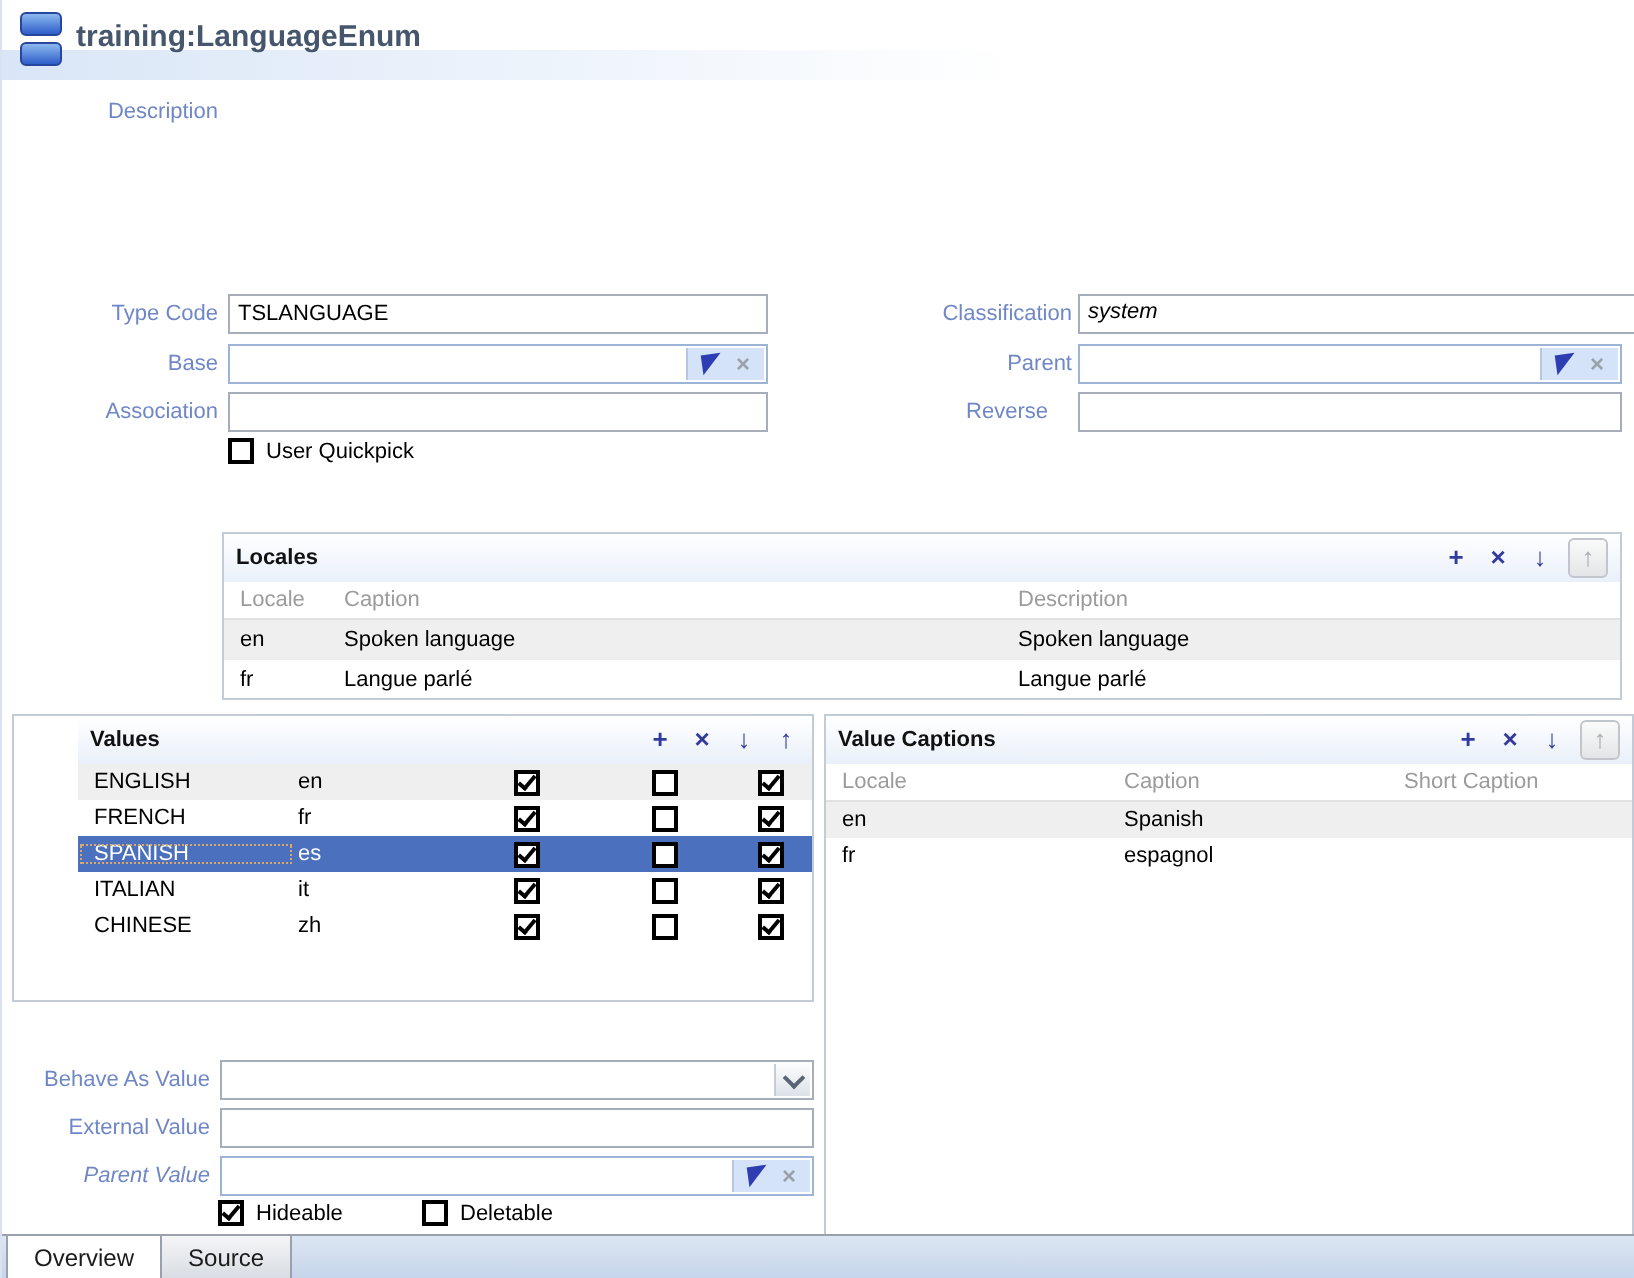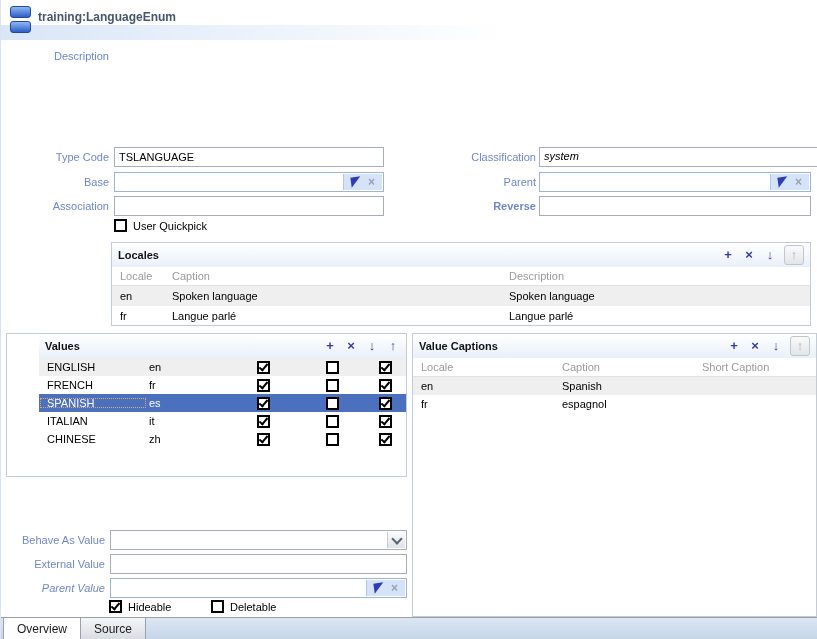--- a/index.html
+++ b/index.html
@@ -8,21 +8,21 @@
         border-left:1px solid #d8e2f1;box-sizing:border-box;}
 
   
   .header{position:absolute;left:0;top:0;width:100%;height:40px;background:#fff;}
   .header-band{position:absolute;left:0;top:25px;height:15px;width:100%;
         background:linear-gradient(to right,#d9e6f7 0%,rgba(255,255,255,0) 62%);}
   .enum-icon{position:absolute;left:9px;top:6px;width:21px;height:28px;}
   .enum-icon .bar{width:21px;height:12px;border:1px solid #27479e;border-radius:3px;
         background:linear-gradient(#8cb9f0,#2e5ec9);box-sizing:border-box;}
   .enum-icon .bar+.bar{margin-top:3px;}
-  .page-title{position:absolute;left:37px;top:10px;font-size:12px;font-weight:bold;color:#46566c;}
+  .page-title{position:absolute;left:37px;top:10px;font-size:15px;font-weight:bold;color:#46566c;}
 
   
   .flabel{position:absolute;text-align:right;color:#6f87c7;white-space:nowrap;}
   .tinput{position:absolute;background:#fff;border:1px solid #a8aeb9;box-sizing:border-box;
         font-family:"Liberation Sans",sans-serif;font-size:11px;padding:2px 4px;color:#000;outline:none;}
   .tarea{position:absolute;background:#fff;border:1px solid #a8aeb9;box-sizing:border-box;
         padding:2px 4px;overflow:hidden;}
   .selectbox{position:absolute;background:#fff;border:1px solid #a8aeb9;box-sizing:border-box;}
   .selectbox .sel-text{position:absolute;left:4px;top:2px;right:20px;overflow:hidden;white-space:nowrap;}
   .dd-btn{position:absolute;right:1px;top:1px;bottom:1px;width:17px;
@@ -39,21 +39,21 @@
   .pick-clear{color:#9aa1ab;font-weight:bold;font-size:12px;line-height:12px;cursor:pointer;}
 
   
   .cbrow{position:absolute;display:flex;align-items:center;gap:6px;}
   .checkbox{width:13px;height:13px;border:2px solid #000;background:#fff;display:inline-block;
         position:relative;box-sizing:border-box;cursor:pointer;flex:0 0 auto;}
   .checkbox.checked::after{content:"";position:absolute;left:2px;top:-1px;width:3px;height:7px;
         border:solid #000;border-width:0 2px 2px 0;transform:rotate(40deg);}
 
   
-  .panel{position:absolute;border:1px solid #c3cbd7;background:#fff;box-sizing:border-box;overflow:hidden;}
+  .panel{position:absolute;border:1px solid #c3cbd7;background:#fff;box-sizing:border-box;overflow:hidden;margin-top:24px;}
   .panel-header{height:24px;background:linear-gradient(#ffffff,#e9f0fa);display:flex;
         align-items:center;padding:0 6px;}
   .panel-title{font-weight:bold;color:#111;flex:1;}
   .ptoolbar{display:flex;align-items:center;gap:7px;}
   .tbicon{min-width:14px;height:16px;display:flex;align-items:center;justify-content:center;
         color:#333a9e;font-weight:bold;font-size:13px;cursor:pointer;line-height:14px;}
   .tbicon.disabled{color:#a9adb3;background:linear-gradient(#fafafa,#e3e5e8);
         border:1px solid #c2c6cc;border-radius:3px;width:18px;height:18px;cursor:default;}
   .thead{display:grid;height:18px;color:#9b9b9b;border-bottom:1px solid #e1e1e1;align-items:center;}
   .trow{display:grid;align-items:center;background:#fff;cursor:default;}
@@ -116,21 +116,21 @@
   <div class="flabel" style="left:410px;top:176px;width:125px;">Parent</div>
   <div class="pickfield" style="left:538px;top:172px;width:272px;height:20px;">
     <div class="pickzone">
       <span class="pick-arrow"></span>
       <span class="pick-clear">×</span>
     </div>
   </div>
 
   <div class="flabel" style="left:0;top:200px;width:108px;">Association</div>
   <input class="tinput" style="left: 113px; top: 196px; width: 270px; height: 20px;" value="">
-  <div class="flabel" style="left:410px;top:200px;width:125px;font-weight:bold;">Reverse</div>
+  <div class="flabel" style="left:398px;top:200px;width:125px;">Reverse</div>
   <input class="tinput" style="left: 538px; top: 196px; width: 272px; height: 20px;" value="">
 
   <div class="cbrow" style="left:113px;top:219px;">
     <span class="checkbox"></span>
     <span>User Quickpick</span>
   </div>
 
   <div class="panel" style="left:110px;top:242px;width:700px;height:84px;">
     <div class="panel-header">
       <span class="panel-title">Locales</span>

